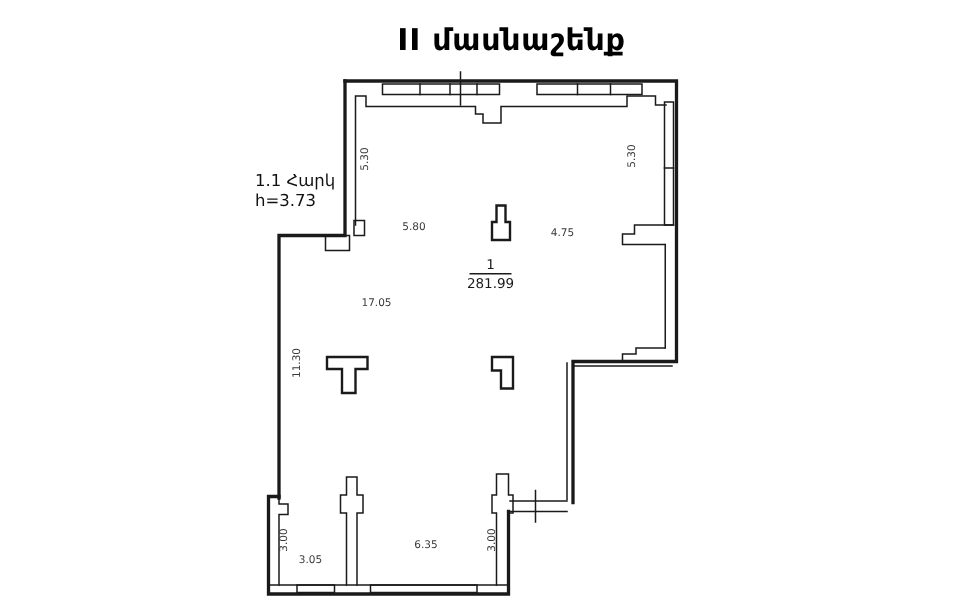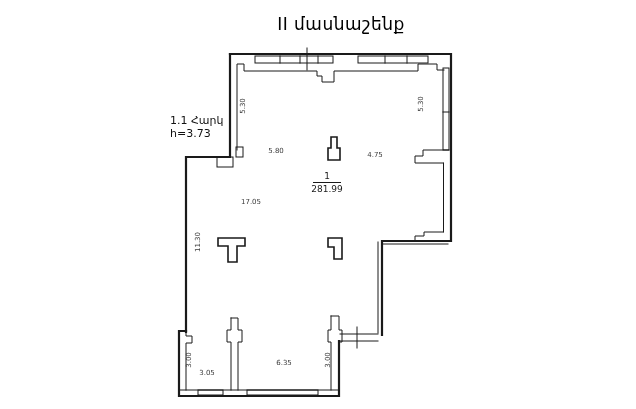--- a/index.html
+++ b/index.html
@@ -7,22 +7,22 @@
     width:636px;height:409px;
     background:#ffffff;
     font-family:"DejaVu Sans", sans-serif;
     position:relative;
     overflow:hidden;
   }
   .title{
     position:absolute;
     left:341px;top:14px;
     transform:translateX(-50%);
-    font-size:17px;
-    font-weight:normal;
+    font-size:20px;
+    font-weight:bold;
     color:#000;
     white-space:nowrap;
     letter-spacing:0.5px;
   }
   svg{position:absolute;left:0;top:0;}
   .dim{font-size:7px;}
   .roomnum{font-size:9px;}
   .floorlabel{font-size:11px;}
 </style>
 </head>

